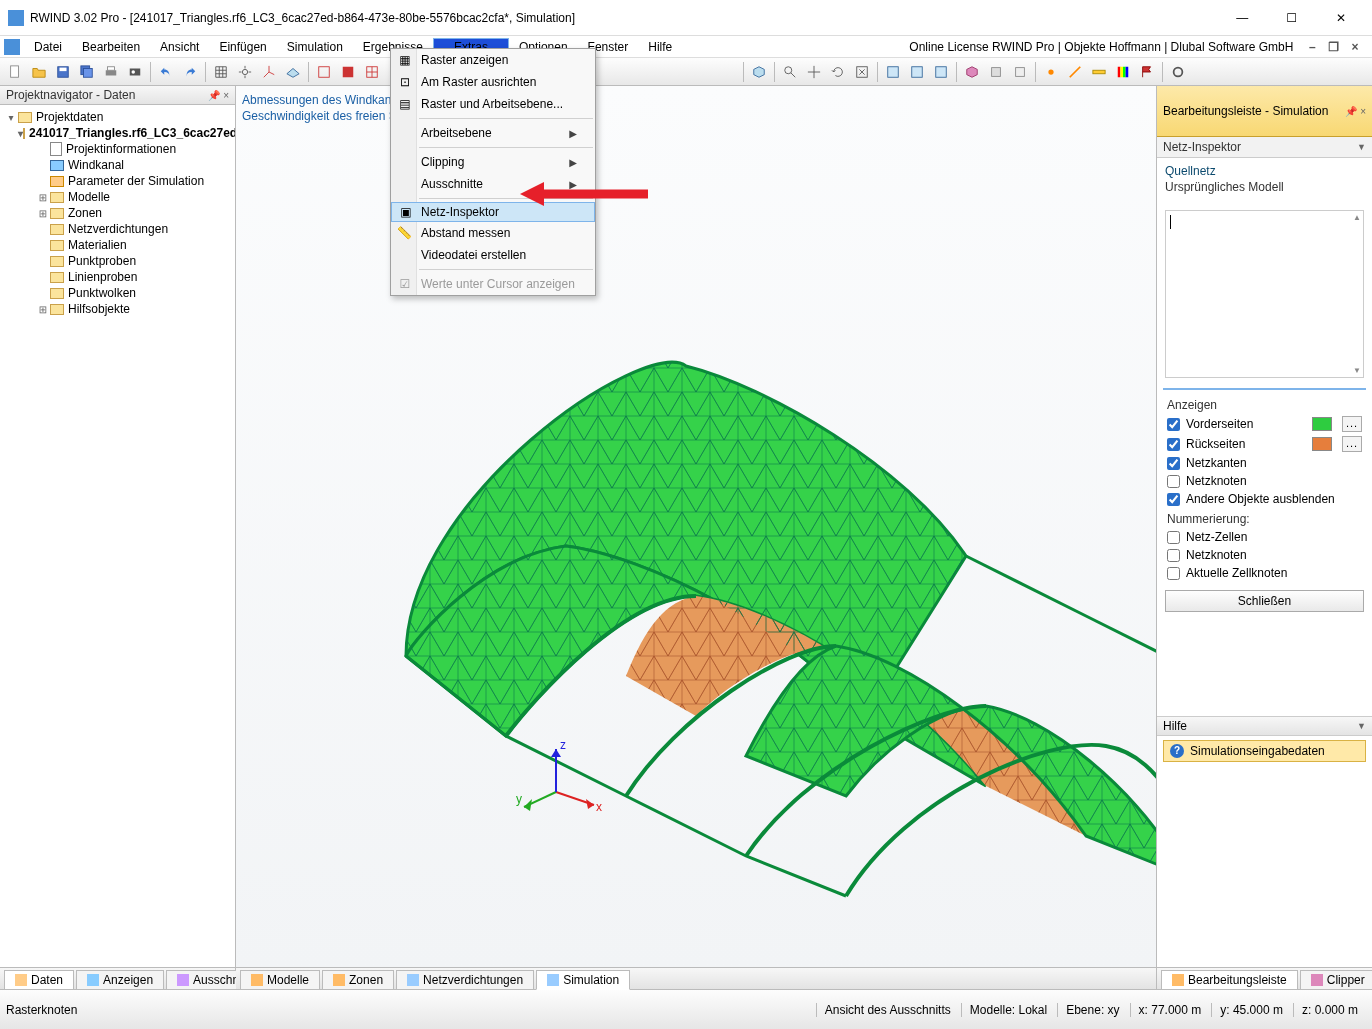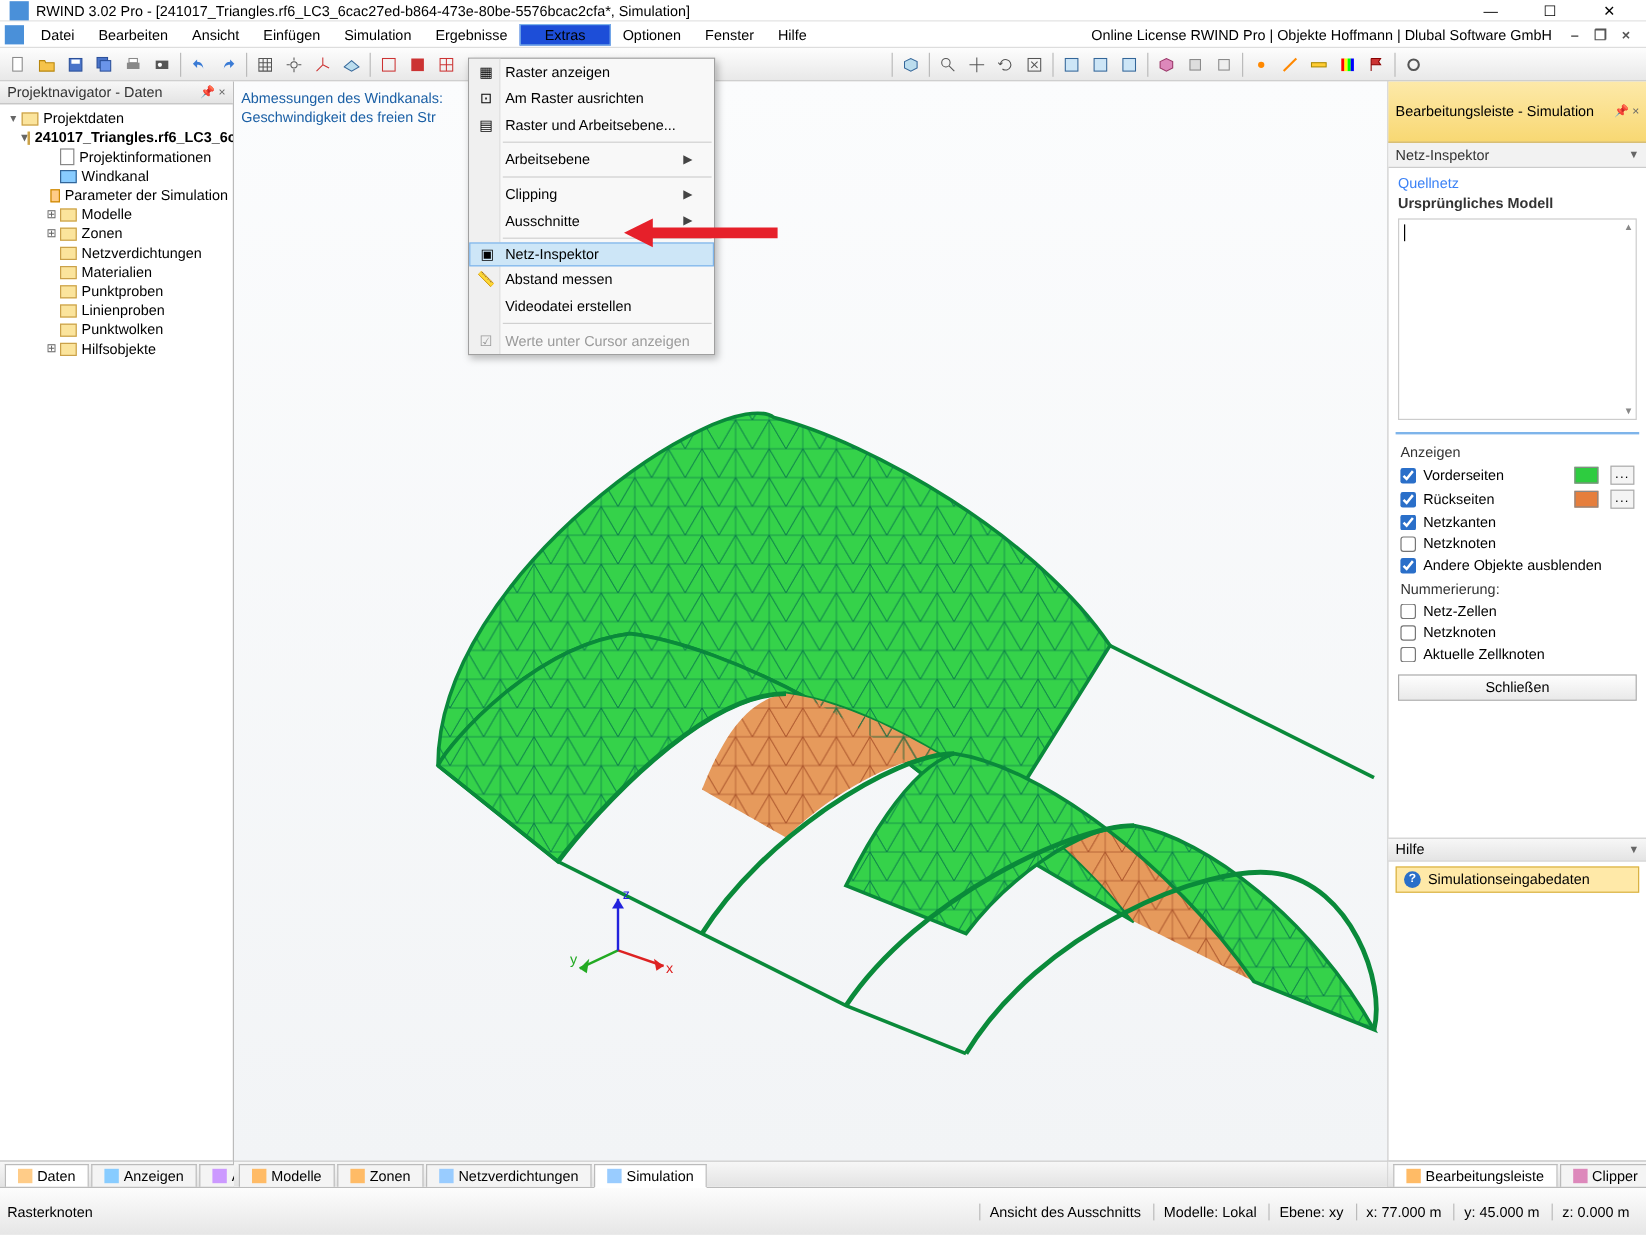--- a/index.html
+++ b/index.html
@@ -1,36 +1,36 @@
 <!DOCTYPE html>
 <html><head>
 <meta charset="utf-8">
 <style>
 * { box-sizing: border-box; margin: 0; padding: 0; font-family: "Segoe UI", Tahoma, sans-serif; font-size: 12px; }
 body { background: #f0f0f0; width: 1372px; height: 1029px; overflow: hidden; display: flex; flex-direction: column; }
 
-.titlebar { height: 18px; background: #fff; display: flex; align-items: center; padding: 0 8px; border-bottom: 1px solid #ddd; }
+.titlebar { height: 36px; background: #fff; display: flex; align-items: center; padding: 0 8px; border-bottom: 1px solid #ddd; }
 .titlebar .icon { width:16px; height:16px; background:#4a90d9; margin-right:6px; display:inline-block; }
 .titlebar .title { flex: 1; color: #000; }
 .titlebar .win-controls span { display:inline-block; width:46px; height:30px; text-align:center; line-height:30px; color:#000; }
 
 .menubar { height: 22px; background: #fff; display: flex; align-items: center; padding: 0 4px; border-bottom: 1px solid #ddd; }
 .menubar .mi { padding: 2px 10px; cursor: default; }
 .menubar .mi.open { background: #1d4ed8; border:1px solid #7eb4ea; padding:1px 20px; }
 .menubar .right { margin-left: auto; padding-right: 6px; display:flex; align-items:center; gap:8px; }
 .mdi-controls span { display:inline-block; width:14px; text-align:center; margin-left:4px; font-weight:bold; color:#555; }
 
 .toolbar { height: 28px; background: linear-gradient(#fdfdfd,#e8e8e8); border-bottom:1px solid #bbb; display:flex; align-items:center; padding:0 4px; gap:2px; }
 .tbtn { width:22px; height:22px; border:1px solid transparent; display:flex; align-items:center; justify-content:center; }
 .tbtn svg { width:14px; height:14px; }
 .tsep { width:1px; height:20px; background:#bbb; margin:0 2px; }
 
 .main { flex:1; display:flex; min-height:0; }
 
-.leftpanel { width:195px; background:#fff; border-right:1px solid #bbb; display:flex; flex-direction:column; }
+.leftpanel { width:236px; background:#fff; border-right:1px solid #bbb; display:flex; flex-direction:column; }
 .panel-header { background:linear-gradient(#f7f7f7,#e4e4e4); border-bottom:1px solid #bbb; padding:2px 6px; font-weight:normal; color:#333; display:flex; align-items:center; }
 .panel-header .pin { margin-left:auto; font-size:10px; color:#666; }
 .tree { flex:1; overflow:auto; padding:4px 2px; }
 .tree-item { display:flex; align-items:center; padding:1px 2px; white-space:nowrap; }
 .tree-item .exp { width:14px; text-align:center; color:#666; font-size:10px; }
 .tree-item .ticon { width:16px; height:14px; margin-right:4px; display:inline-block; }
 .tree .folder { background:#fbe49c; border:1px solid #caa14a; width:14px; height:11px; }
 .tree .page  { background:#fff; border:1px solid #888; width:12px; height:14px; }
 .tree-item.bold { font-weight:bold; }
 .tree .lvl0 { padding-left:2px; }
@@ -52,22 +52,22 @@
 
 .big-arrow { position:absolute; left:520px; top:180px; z-index:60; }
 
 .axis { position:absolute; left:280px; bottom:140px; }
 
 .rightpanel { width:216px; background:#fff; border-left:1px solid #bbb; display:flex; flex-direction:column; }
 .righthdr { background:linear-gradient(#fde9a9,#f8d873); border-bottom:1px solid #c8a02c; padding:18px 6px; display:flex; align-items:center; }
 .rightsub { background:#f2f2f2; border-bottom:1px solid #ccc; padding:3px 6px; color:#333; display:flex; align-items:center; }
 .rightsub .dd { margin-left:auto; color:#666; font-size:9px; }
 .rbody { padding:6px 8px; }
-.rlabel { color:#3b82f6; margin-bottom:2px; }
-.rval { color:#333; margin-bottom:6px;font-weight:bold; }
+.rlabel { color:#0c4a6e; margin-bottom:2px; }
+.rval { color:#333; margin-bottom:16px; }
 .rlog { border:1px solid #ccc; height:168px; background:#fff; margin-top:4px; position:relative; }
 .rlog .cursor { position:absolute; left:4px; top:4px; width:1px; height:14px; background:#000; }
 .rlog .scroll-up { position:absolute; right:2px; top:2px; font-size:8px; color:#888; }
 .rlog .scroll-dn { position:absolute; right:2px; bottom:2px; font-size:8px; color:#888; }
 .divline { height:2px; background:#7eb4ea; margin:4px 6px; }
 .rsection-title { padding:4px 10px 2px; color:#333; }
 .chk-row { display:flex; align-items:center; padding:2px 10px; gap:6px; }
 .chk-row input { width:13px; height:13px; accent-color:#2a6fc9; }
 .swatch { width:20px; height:14px; margin-left:auto; border:1px solid #888; }
 .dots { width:20px; height:16px; border:1px solid #aaa; background:#f4f4f4; text-align:center; line-height:12px; margin-left:4px; font-size:11px; letter-spacing:1px; }

